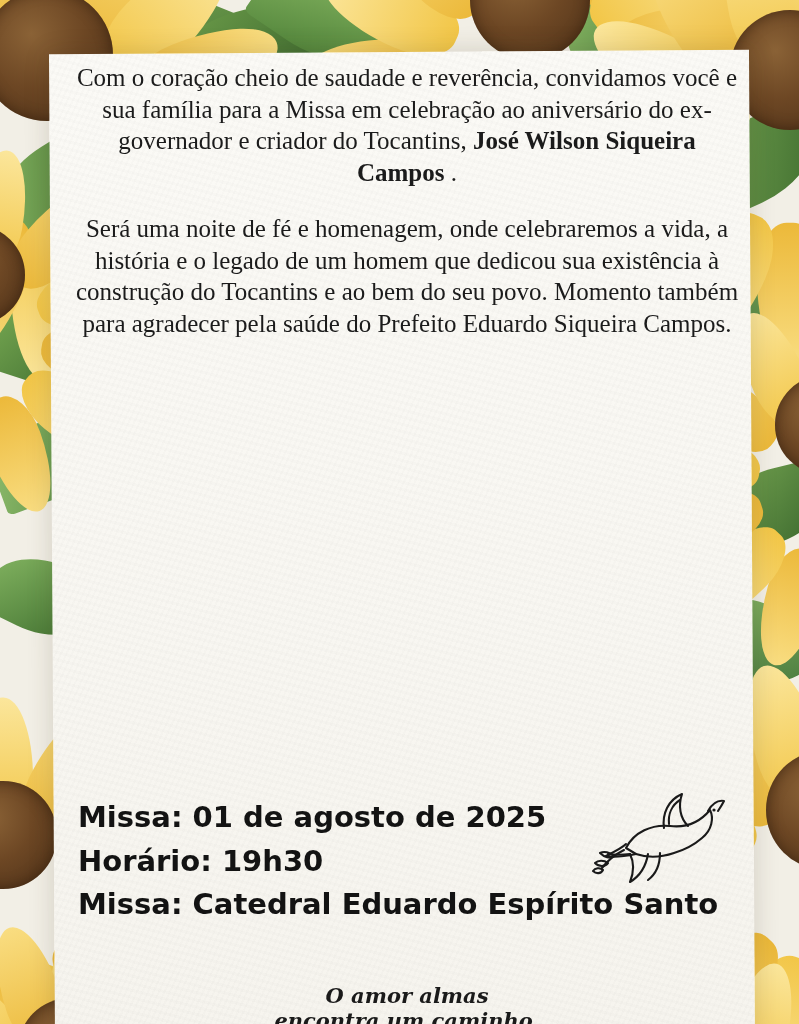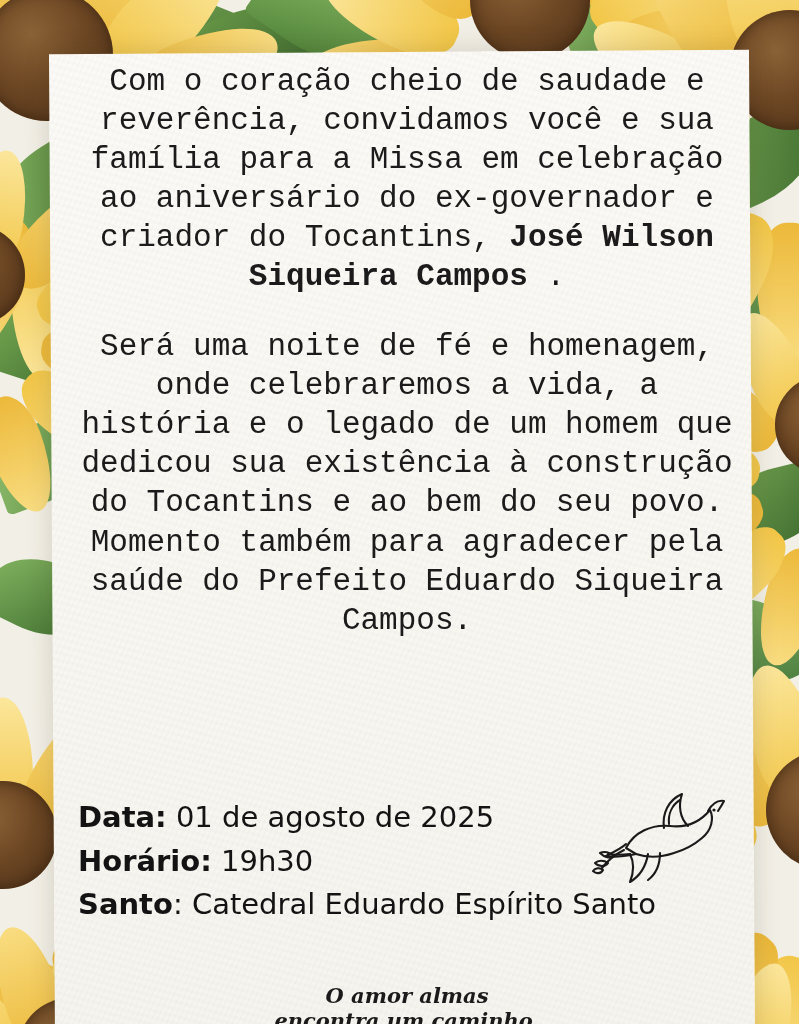--- a/index.html
+++ b/index.html
@@ -97,23 +97,23 @@
     text-align: center;
     font-family: "DejaVu Sans", sans-serif;
     font-weight: 700;
     font-size: 44px;
     letter-spacing: 7px;
     margin: 38px 0 18px 0;
     color: #111;
   }
 
   .body-block {
-    font-family: Liberation Mono, monospace;
+    font-family: Liberation Serif, serif;
     text-align: center;
-    font-size: 31px;
+    font-size: 25px;
     line-height: 1.26;
     color: #1b1b1b;
     padding: 0 12px;
   }
 
   #paragraph-1 { margin-top: 4px; }
   #paragraph-2 { margin-top: 14px; }
 
   .strong-name {
     font-weight: 700;
@@ -130,21 +130,21 @@
     line-height: 1.5;
     color: #131313;
   }
   .detail-row {
     white-space: nowrap;
   }
   .detail-label {
     font-weight: 700;
   }
   .detail-value {
-    font-weight: 400;
+    font-weight: 700;
   }
 
   
   #dove-illustration {
     position: absolute;
     right: 22px;
     top: 726px;
     width: 140px;
     height: 110px;
   }
@@ -346,27 +346,27 @@
   <div id="content">
 
 
     <p class="body-block" id="paragraph-1"><span>Com o coração cheio de saudade e reverência, convidamos você e sua família para a Missa em celebração ao aniversário do ex-governador e criador do Tocantins, </span><span class="strong-name">José Wilson Siqueira Campos</span><span> .</span></p>
 
     <p class="body-block" id="paragraph-2">Será uma noite de fé e homenagem, onde celebraremos a vida, a história e o legado de um homem que dedicou sua existência à construção do Tocantins e ao bem do seu povo.
 Momento também  para agradecer pela saúde do Prefeito Eduardo Siqueira Campos.</p>
 
     <div id="details-block">
       <div class="detail-row">
-        <span class="detail-label">Data:</span><span class="detail-value"> 01 de agosto de 2025</span>
+        <span class="detail-label">Missa:</span><span class="detail-value"> 01 de agosto de 2025</span>
       </div>
       <div class="detail-row">
         <span class="detail-label">Horário:</span><span class="detail-value"> 19h30</span>
       </div>
       <div class="detail-row">
-        <span class="detail-label">Santo</span><span class="detail-value">: Catedral Eduardo Espírito Santo</span>
+        <span class="detail-label">Missa</span><span class="detail-value">: Catedral Eduardo Espírito Santo</span>
       </div>
     </div>
 
     <div id="dove-illustration">
       <svg viewBox="0 0 140 110" width="140" height="110" aria-hidden="true">
         <g fill="none" stroke="#1a1a1a" stroke-width="2.1" stroke-linecap="round" stroke-linejoin="round">
 
           <path d="M36 64 C44 48, 62 40, 80 42 C96 44, 110 38, 120 26 C124 34, 122 46, 112 54 C104 61, 94 66, 84 69 C72 73, 58 74, 46 70 Z"></path>
 
           <path d="M118 27 C122 20, 128 16, 134 17 C132 21, 130 24, 128 27"></path>

